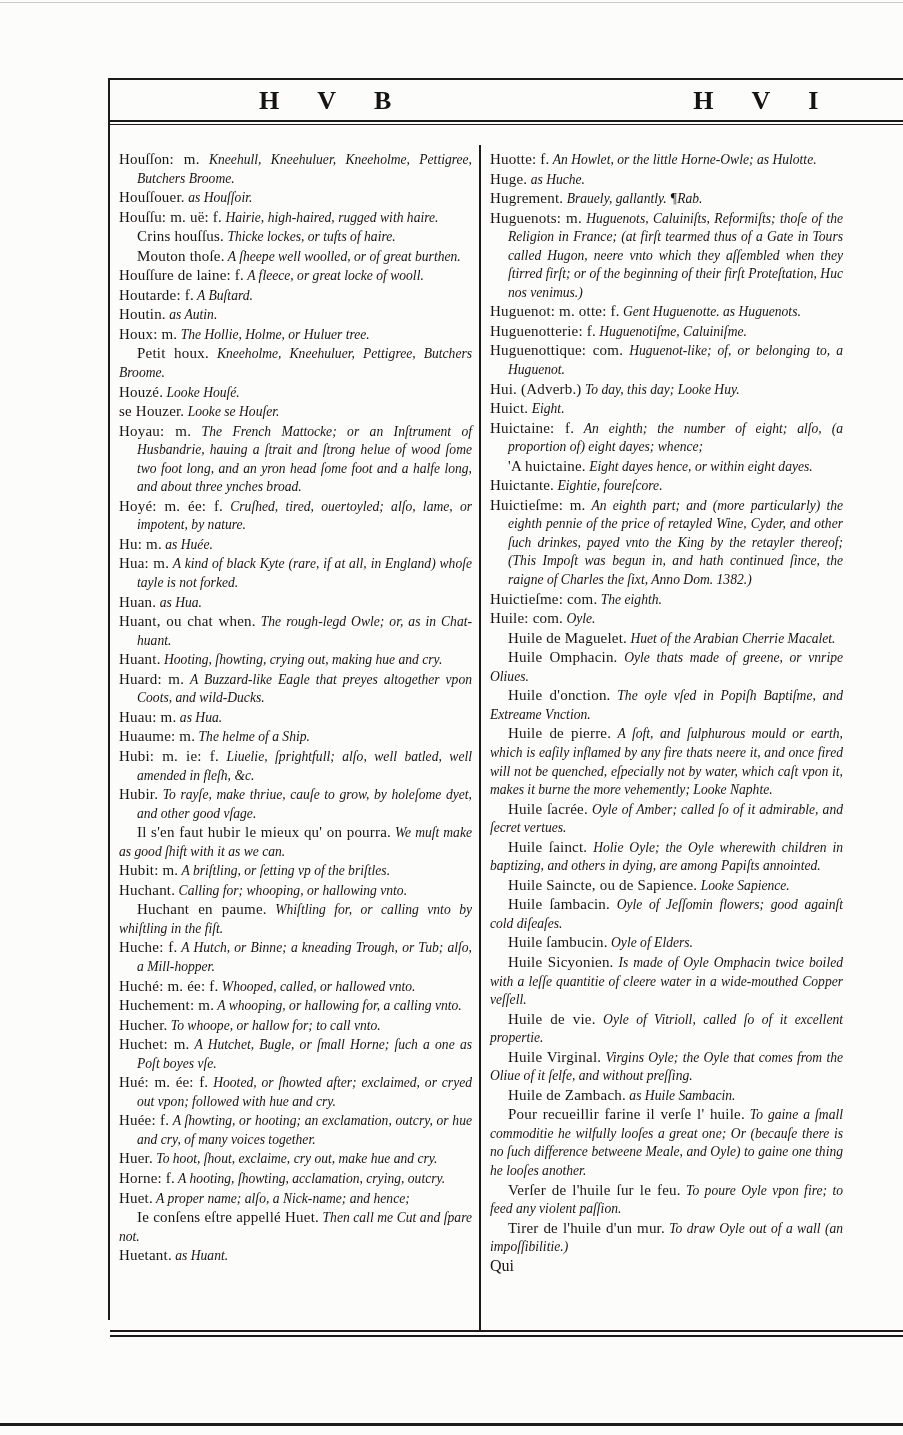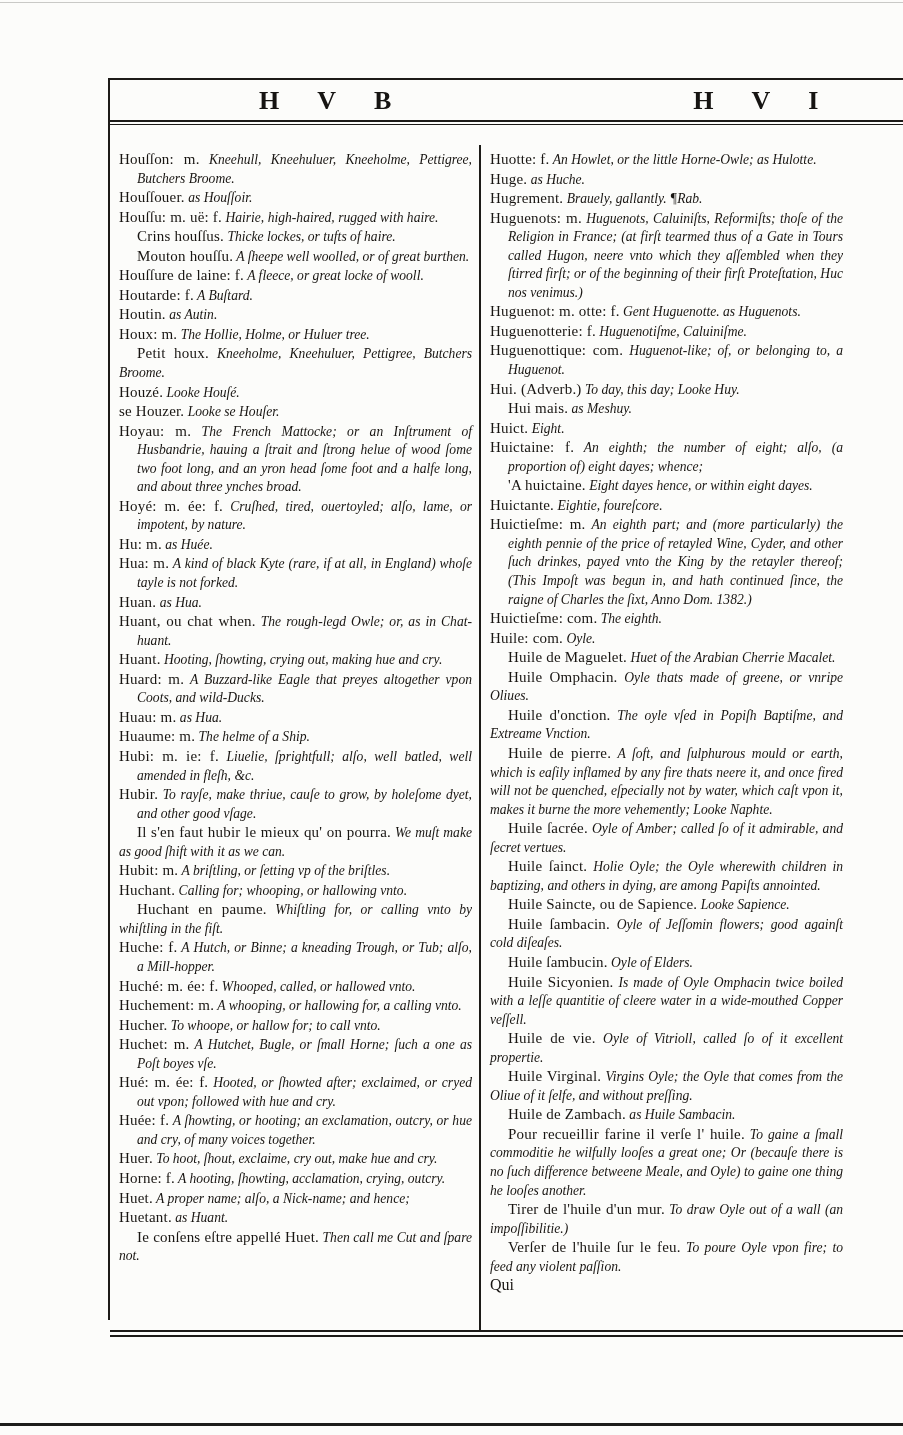--- a/index.html
+++ b/index.html
@@ -117,21 +117,21 @@
     <div class="header-cell">H V B</div>
     <div class="header-cell">H V I</div>
   </div>
   <div class="thick-rule"></div>
   <div class="columns">
     <div class="column" id="col-left">
         <div class="entry"><span class="head">Houſſon: m.</span><span class="def"> Kneehull, Kneehuluer, Kneeholme, Pettigree, Butchers Broome.</span></div>
         <div class="entry"><span class="head">Houſſouer.</span><span class="def"> as Houſſoir.</span></div>
         <div class="entry"><span class="head">Houſſu: m. uë: f.</span><span class="def"> Hairie, high-haired, rugged with haire.</span></div>
         <div class="entry sub"><span class="head">Crins houſſus.</span><span class="def"> Thicke lockes, or tufts of haire.</span></div>
-        <div class="entry sub"><span class="head">Mouton houſſu.</span><span class="def"> A ſheepe well woolled, or of great burthen.</span></div>
+        <div class="entry sub"><span class="head">Mouton thoſe.</span><span class="def"> A ſheepe well woolled, or of great burthen.</span></div>
         <div class="entry"><span class="head">Houſſure de laine: f.</span><span class="def"> A fleece, or great locke of wooll.</span></div>
         <div class="entry"><span class="head">Houtarde: f.</span><span class="def"> A Buſtard.</span></div>
         <div class="entry"><span class="head">Houtin.</span><span class="def"> as Autin.</span></div>
         <div class="entry"><span class="head">Houx: m.</span><span class="def"> The Hollie, Holme, or Huluer tree.</span></div>
         <div class="entry sub"><span class="head">Petit houx.</span><span class="def"> Kneeholme, Kneehuluer, Pettigree, Butchers Broome.</span></div>
         <div class="entry"><span class="head">Houzé.</span><span class="def"> Looke Houſé.</span></div>
         <div class="entry"><span class="head">se Houzer.</span><span class="def"> Looke se Houſer.</span></div>
         <div class="entry"><span class="head">Hoyau: m.</span><span class="def"> The French Mattocke; or an Inſtrument of Husbandrie, hauing a ſtrait and ſtrong helue of wood ſome two foot long, and an yron head ſome foot and a halfe long, and about three ynches broad.</span></div>
         <div class="entry"><span class="head">Hoyé: m. ée: f.</span><span class="def"> Cruſhed, tired, ouertoyled; alſo, lame, or impotent, by nature.</span></div>
         <div class="entry"><span class="head">Hu: m.</span><span class="def"> as Huée.</span></div>
@@ -151,34 +151,33 @@
         <div class="entry"><span class="head">Huche: f.</span><span class="def"> A Hutch, or Binne; a kneading Trough, or Tub; alſo, a Mill-hopper.</span></div>
         <div class="entry"><span class="head">Huché: m. ée: f.</span><span class="def"> Whooped, called, or hallowed vnto.</span></div>
         <div class="entry"><span class="head">Huchement: m.</span><span class="def"> A whooping, or hallowing for, a calling vnto.</span></div>
         <div class="entry"><span class="head">Hucher.</span><span class="def"> To whoope, or hallow for; to call vnto.</span></div>
         <div class="entry"><span class="head">Huchet: m.</span><span class="def"> A Hutchet, Bugle, or ſmall Horne; ſuch a one as Poſt boyes vſe.</span></div>
         <div class="entry"><span class="head">Hué: m. ée: f.</span><span class="def"> Hooted, or ſhowted after; exclaimed, or cryed out vpon; followed with hue and cry.</span></div>
         <div class="entry"><span class="head">Huée: f.</span><span class="def"> A ſhowting, or hooting; an exclamation, outcry, or hue and cry, of many voices together.</span></div>
         <div class="entry"><span class="head">Huer.</span><span class="def"> To hoot, ſhout, exclaime, cry out, make hue and cry.</span></div>
         <div class="entry"><span class="head">Horne: f.</span><span class="def"> A hooting, ſhowting, acclamation, crying, outcry.</span></div>
         <div class="entry"><span class="head">Huet.</span><span class="def"> A proper name; alſo, a Nick-name; and hence;</span></div>
+        <div class="entry sub"><span class="head">Ie conſens eſtre appellé Huet.</span><span class="def"> Then call me Cut and ſpare not.</span></div>
         <div class="entry"><span class="head">Huetant.</span><span class="def"> as Huant.</span></div>
-        <div class="entry sub"><span class="head">Ie conſens eſtre appellé Huet.</span><span class="def"> Then call me Cut and ſpare not.</span></div>
       </div>
     <div class="divider"></div>
     <div class="column" id="col-right">
         <div class="entry"><span class="head">Huotte: f.</span><span class="def"> An Howlet, or the little Horne-Owle; as Hulotte.</span></div>
         <div class="entry"><span class="head">Huge.</span><span class="def"> as Huche.</span></div>
         <div class="entry"><span class="head">Hugrement.</span><span class="def"> Brauely, gallantly. ¶Rab.</span></div>
         <div class="entry"><span class="head">Huguenots: m.</span><span class="def"> Huguenots, Caluiniſts, Reformiſts; thoſe of the Religion in France; (at firſt tearmed thus of a Gate in Tours called Hugon, neere vnto which they aſſembled when they ſtirred firſt; or of the beginning of their firſt Proteſtation, Huc nos venimus.)</span></div>
         <div class="entry"><span class="head">Huguenot: m. otte: f.</span><span class="def"> Gent Huguenotte. as Huguenots.</span></div>
         <div class="entry"><span class="head">Huguenotterie: f.</span><span class="def"> Huguenotiſme, Caluiniſme.</span></div>
         <div class="entry"><span class="head">Huguenottique: com.</span><span class="def"> Huguenot-like; of, or belonging to, a Huguenot.</span></div>
         <div class="entry"><span class="head">Hui. (Adverb.)</span><span class="def"> To day, this day; Looke Huy.</span></div>
-        <div class="entry sub"><span class="head">Hui mais.</span><span class="def"> as Meshuy.</span></div>
         <div class="entry"><span class="head">Huict.</span><span class="def"> Eight.</span></div>
         <div class="entry"><span class="head">Huictaine: f.</span><span class="def"> An eighth; the number of eight; alſo, (a proportion of) eight dayes; whence;</span></div>
         <div class="entry sub"><span class="head">'A huictaine.</span><span class="def"> Eight dayes hence, or within eight dayes.</span></div>
         <div class="entry"><span class="head">Huictante.</span><span class="def"> Eightie, foureſcore.</span></div>
         <div class="entry"><span class="head">Huictieſme: m.</span><span class="def"> An eighth part; and (more particularly) the eighth pennie of the price of retayled Wine, Cyder, and other ſuch drinkes, payed vnto the King by the retayler thereof; (This Impoſt was begun in, and hath continued ſince, the raigne of Charles the ſixt, Anno Dom. 1382.)</span></div>
         <div class="entry"><span class="head">Huictieſme: com.</span><span class="def"> The eighth.</span></div>
         <div class="entry"><span class="head">Huile: com.</span><span class="def"> Oyle.</span></div>
         <div class="entry sub"><span class="head">Huile de Maguelet.</span><span class="def"> Huet of the Arabian Cherrie Macalet.</span></div>
         <div class="entry sub"><span class="head">Huile Omphacin.</span><span class="def"> Oyle thats made of greene, or vnripe Oliues.</span></div>
         <div class="entry sub"><span class="head">Huile d'onction.</span><span class="def"> The oyle vſed in Popiſh Baptiſme, and Extreame Vnction.</span></div>
@@ -186,21 +185,21 @@
         <div class="entry sub"><span class="head">Huile ſacrée.</span><span class="def"> Oyle of Amber; called ſo of it admirable, and ſecret vertues.</span></div>
         <div class="entry sub"><span class="head">Huile ſainct.</span><span class="def"> Holie Oyle; the Oyle wherewith children in baptizing, and others in dying, are among Papiſts annointed.</span></div>
         <div class="entry sub"><span class="head">Huile Saincte, ou de Sapience.</span><span class="def"> Looke Sapience.</span></div>
         <div class="entry sub"><span class="head">Huile ſambacin.</span><span class="def"> Oyle of Jeſſomin flowers; good againſt cold diſeaſes.</span></div>
         <div class="entry sub"><span class="head">Huile ſambucin.</span><span class="def"> Oyle of Elders.</span></div>
         <div class="entry sub"><span class="head">Huile Sicyonien.</span><span class="def"> Is made of Oyle Omphacin twice boiled with a leſſe quantitie of cleere water in a wide-mouthed Copper veſſell.</span></div>
         <div class="entry sub"><span class="head">Huile de vie.</span><span class="def"> Oyle of Vitrioll, called ſo of it excellent propertie.</span></div>
         <div class="entry sub"><span class="head">Huile Virginal.</span><span class="def"> Virgins Oyle; the Oyle that comes from the Oliue of it ſelfe, and without preſſing.</span></div>
         <div class="entry sub"><span class="head">Huile de Zambach.</span><span class="def"> as Huile Sambacin.</span></div>
         <div class="entry sub"><span class="head">Pour recueillir farine il verſe l' huile.</span><span class="def"> To gaine a ſmall commoditie he wilfully looſes a great one; Or (becauſe there is no ſuch difference betweene Meale, and Oyle) to gaine one thing he looſes another.</span></div>
+        <div class="entry sub"><span class="head">Verſer de l'huile ſur le feu.</span><span class="def"> To poure Oyle vpon fire; to feed any violent paſſion.</span></div>
         <div class="entry sub"><span class="head">Tirer de l'huile d'un mur.</span><span class="def"> To draw Oyle out of a wall (an impoſſibilitie.)</span></div>
-        <div class="entry sub"><span class="head">Verſer de l'huile ſur le feu.</span><span class="def"> To poure Oyle vpon fire; to feed any violent paſſion.</span></div>
         <div class="catchword">Qui</div>
       </div>
   </div>
   <div class="bottom-rule"></div>
 </div>
 
 <div class="scan-bottom-line"></div>
 
 </body></html>

